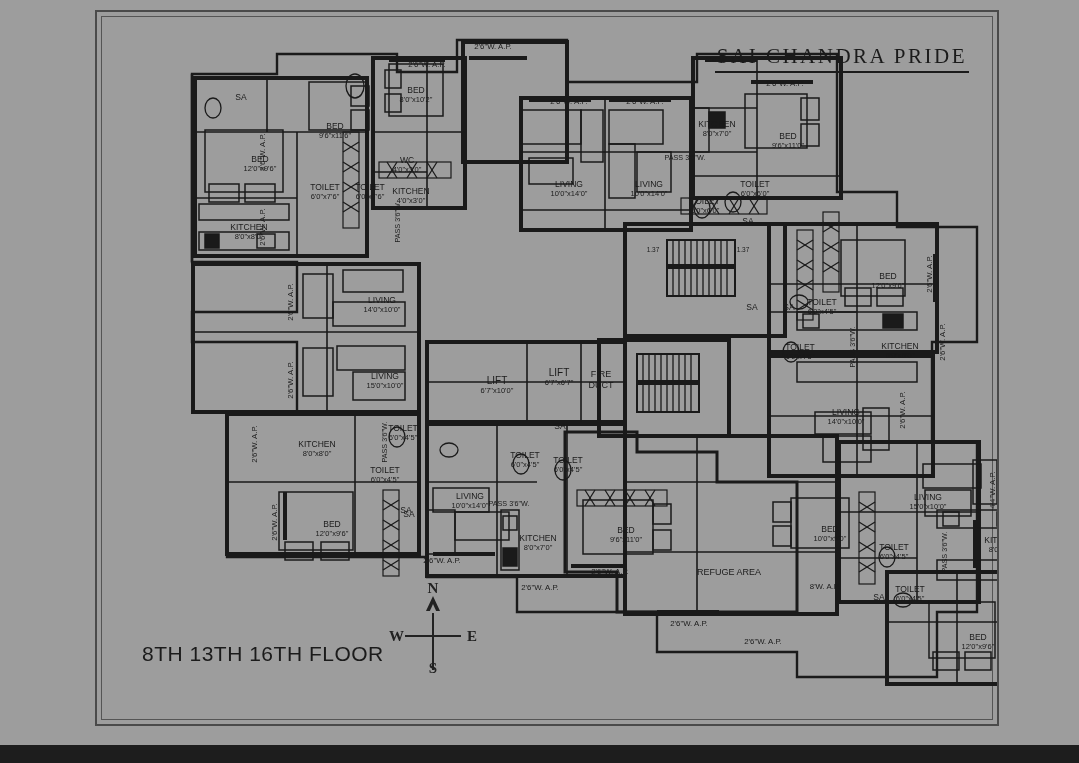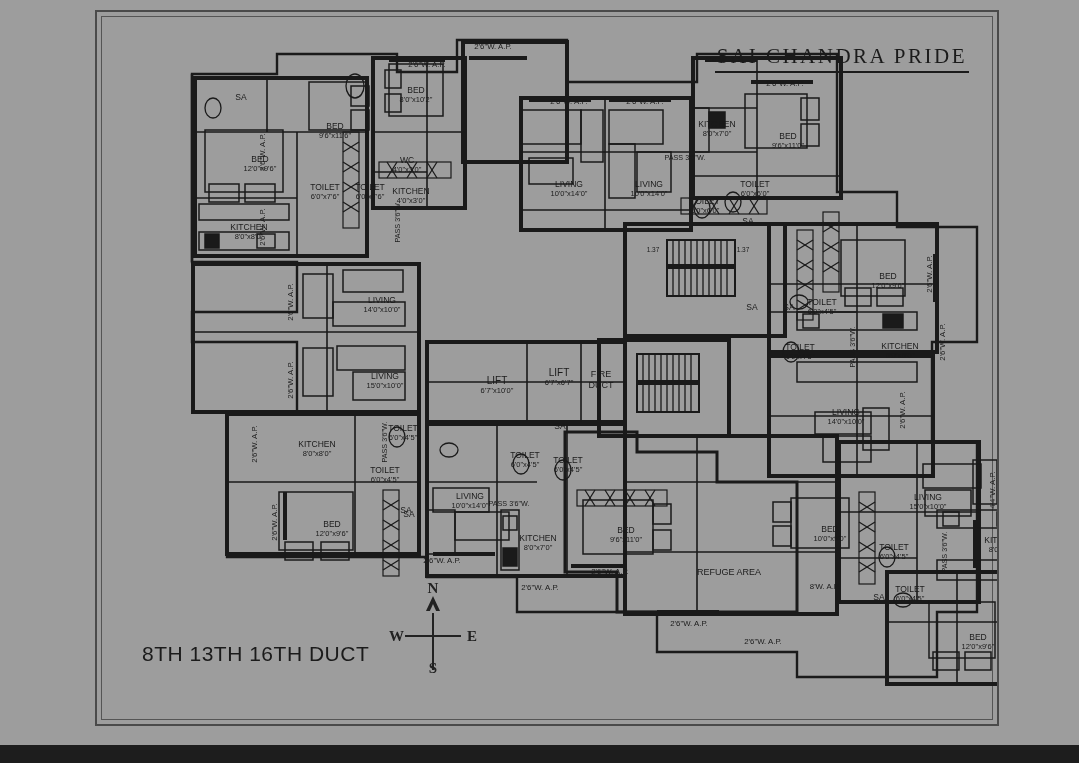--- a/index.html
+++ b/index.html
@@ -24,21 +24,21 @@
 </style>
 </head>
 <body>
 
 <div id="stage">
 
   <div id="sheet">
     <div id="sheet-inner"></div>
 
     <div id="title">SAI  CHANDRA  PRIDE</div>
-    <div id="floorlabel">8TH 13TH 16TH DUCT</div>
+    <div id="floorlabel">8TH 13TH 16TH FLOOR</div>
 
     <div class="compass">
       <div class="vb"></div>
       <div class="hb"></div>
       <div class="arw"></div>
       <div class="arwin"></div>
       <div class="n">N</div>
       <div class="s">S</div>
       <div class="w">W</div>
       <div class="e">E</div>

